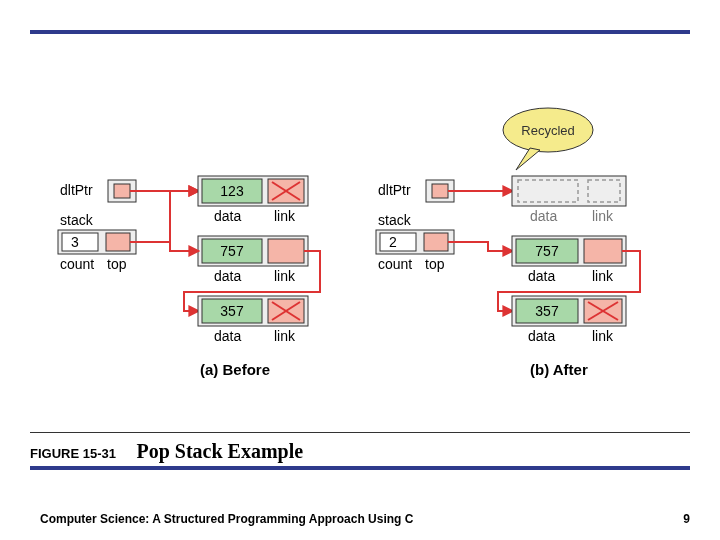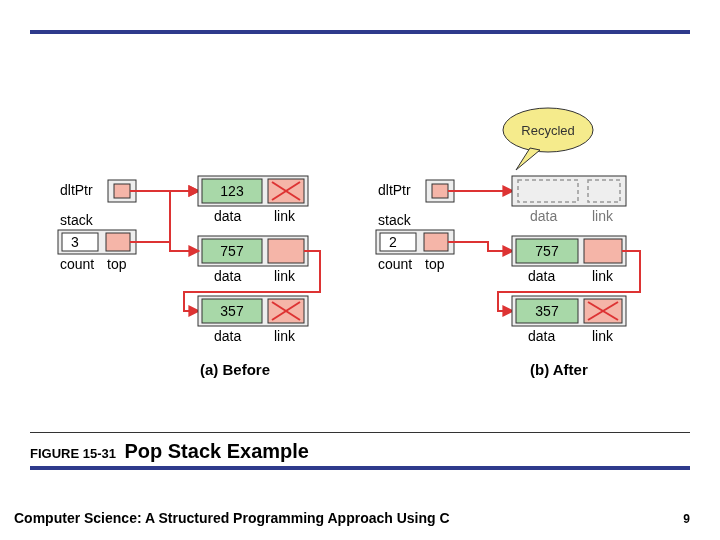--- a/index.html
+++ b/index.html
@@ -1,21 +1,21 @@
 <!DOCTYPE html>
 <html><head>
 <meta charset="utf-8">
 <style>
   html,body{margin:0;padding:0;width:720px;height:540px;background:#fff;font-family:Arial,Helvetica,sans-serif;position:relative}
   .rule{position:absolute;left:30px;right:30px;height:4px;background:#2e3a8c}
   .rule.thin{height:1px;background:#333}
   .caption{position:absolute;left:30px;font-weight:bold}
   .caption .fignum{font-size:13px}
-  .caption .figtitle{font-family:Liberation Sans, sans-serif;font-size:20px;margin-left:4px}
-  .footer{position:absolute;left:14px;bottom:14px;font-size:14px;font-weight:bold}
+  .caption .figtitle{font-family:Liberation Serif, serif;font-size:20px;margin-left:16px}
+  .footer{position:absolute;left:40px;bottom:14px;font-size:12px;font-weight:bold}
   .pageno{position:absolute;right:30px;bottom:14px;font-size:12px;font-weight:bold}
   svg{position:absolute;left:0;top:0}
   .lbl{font-family:Arial,Helvetica,sans-serif;font-size:14px;fill:#000}
   .lblG{fill:#777;font-size:14px}
   .cap{font-family:Arial,Helvetica,sans-serif;font-size:15px;fill:#000}
   .boxOuter{fill:#eee;stroke:#333;stroke-width:1}
   .boxG{fill:#a8d8a8;stroke:#333;stroke-width:1}
   .boxP{fill:#f5b5a8;stroke:#333;stroke-width:1}
   .boxW{fill:#fff;stroke:#333;stroke-width:1}
   .xline{stroke:#d33;stroke-width:2}

